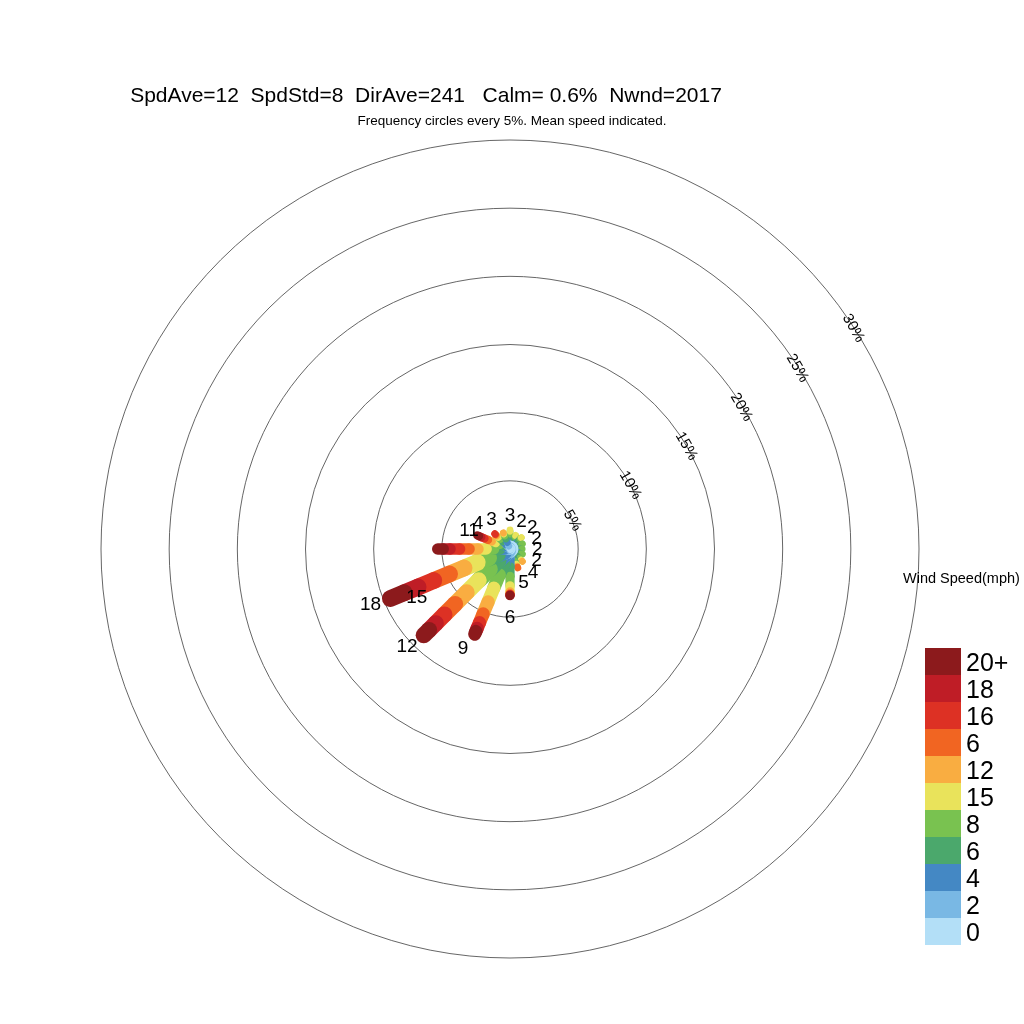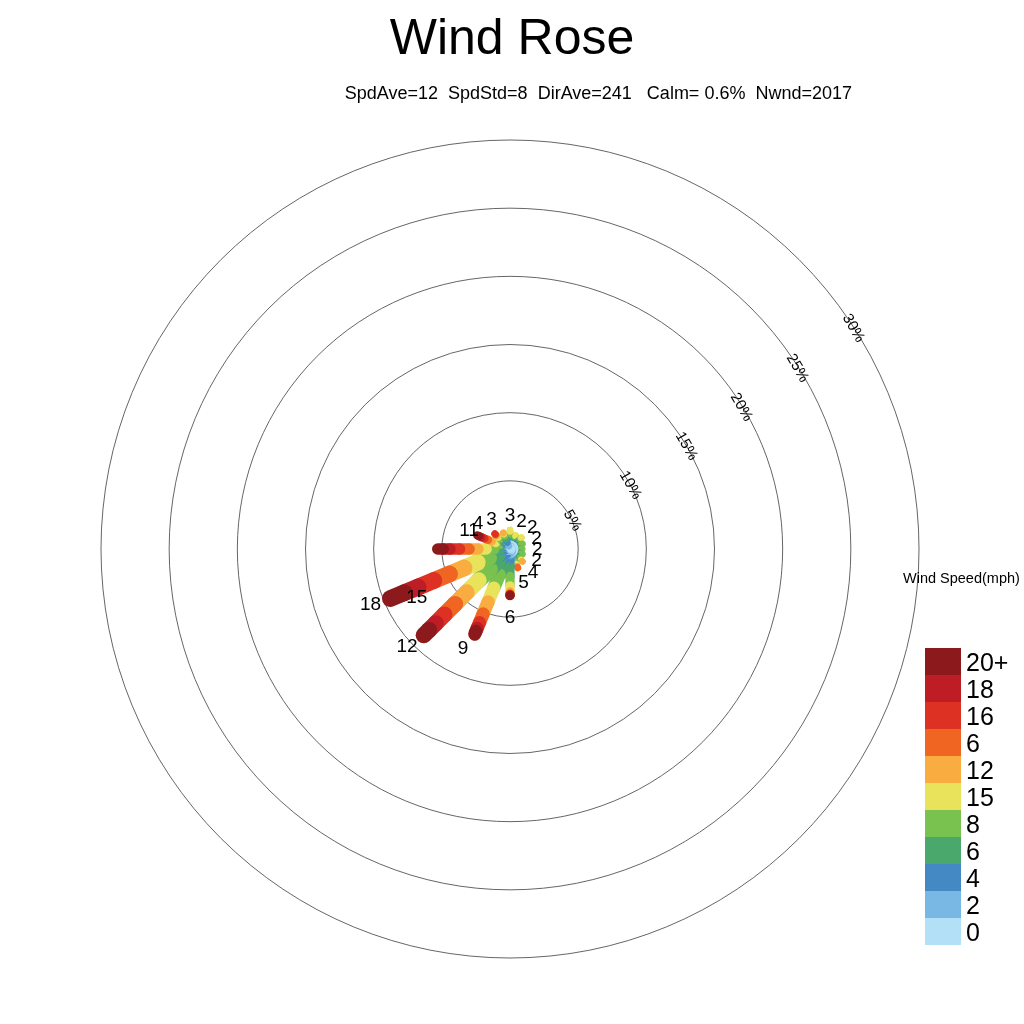--- a/index.html
+++ b/index.html
@@ -6,22 +6,22 @@
   #page{
     position:relative;width:1024px;height:1024px;background:#ffffff;
     font-family:"Liberation Sans","DejaVu Sans",sans-serif;
     color:#000;overflow:hidden;
   }
   #title{
     position:absolute;top:8px;left:0;width:1024px;text-align:center;
     font-size:50px;font-weight:400;letter-spacing:0px;
   }
   #subtitle{
-    position:absolute;top:83px;left:0;width:852px;text-align:right;
-    font-size:18px;font-weight:400;white-space:pre;
+    position:absolute;top:83px;left:0;width:852px;text-align:center;
+    font-size:21px;font-weight:400;white-space:pre;
   }
   #subnote{
     position:absolute;top:113px;left:0;width:1024px;text-align:center;
     font-size:13.5px;font-weight:400;
   }
   #plot{position:absolute;left:0;top:0;width:1024px;height:1024px;}
   .rlabel{
     position:absolute;font-size:15px;white-space:nowrap;
     transform-origin:0 50%;
   }
@@ -37,22 +37,22 @@
   .legend-label{
     position:absolute;left:966px;font-size:25px;white-space:nowrap;
     transform:translateY(-50%);
   }
 </style>
 </head>
 <body>
 
 <div id="page">
 
-  <div id="title">Wind Rose</div>
   <div id="subtitle">SpdAve=12  SpdStd=8  DirAve=241   Calm= 0.6%  Nwnd=2017</div>
+  <div id="subnote">Frequency circles every 5%. Mean speed indicated.</div>
 
   <svg id="plot" viewBox="0 0 1024 1024" xmlns="http://www.w3.org/2000/svg">
     <g id="grid-circles">
         <circle cx="510" cy="549" r="68.16666666666666" fill="none" stroke="#555555" stroke-width="0.9"></circle>
         <circle cx="510" cy="549" r="136.33333333333331" fill="none" stroke="#555555" stroke-width="0.9"></circle>
         <circle cx="510" cy="549" r="204.5" fill="none" stroke="#555555" stroke-width="0.9"></circle>
         <circle cx="510" cy="549" r="272.66666666666663" fill="none" stroke="#555555" stroke-width="0.9"></circle>
         <circle cx="510" cy="549" r="340.8333333333333" fill="none" stroke="#555555" stroke-width="0.9"></circle>
         <circle cx="510" cy="549" r="409" fill="none" stroke="#555555" stroke-width="0.9"></circle>
       </g>

